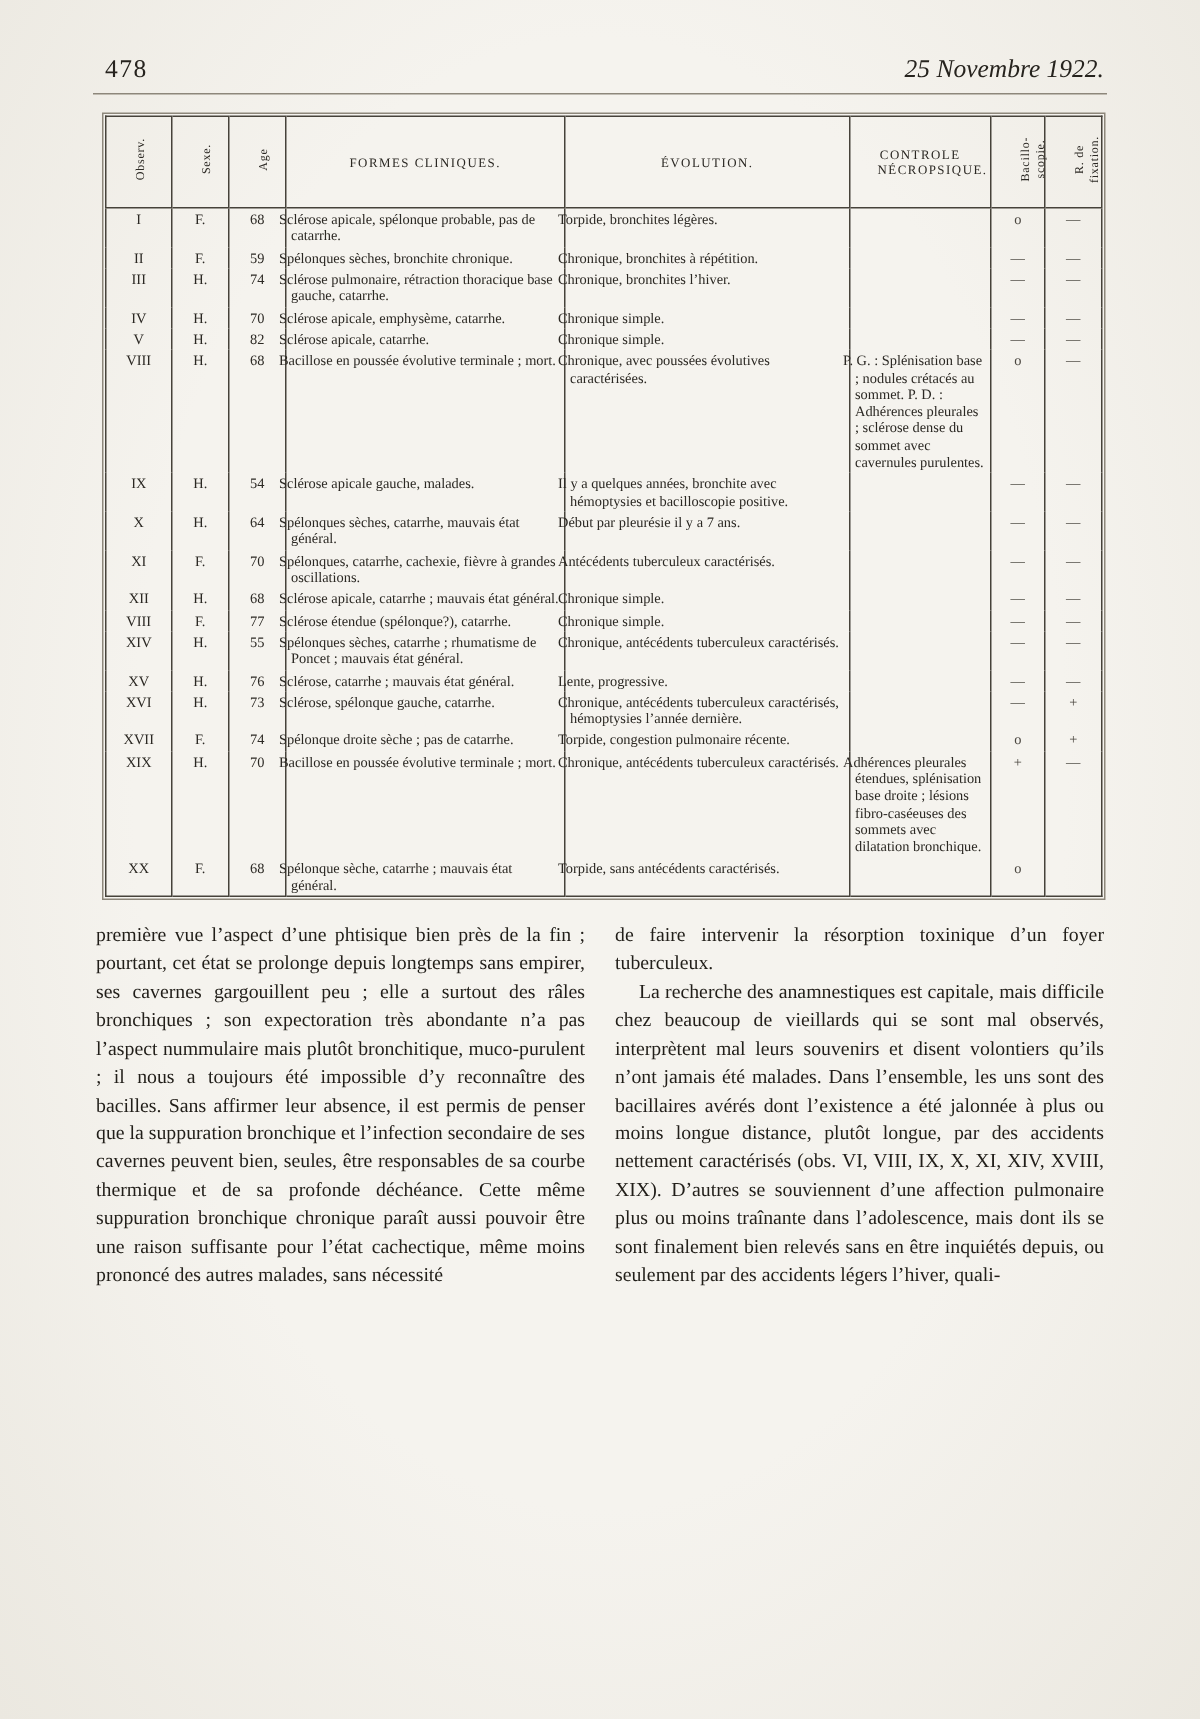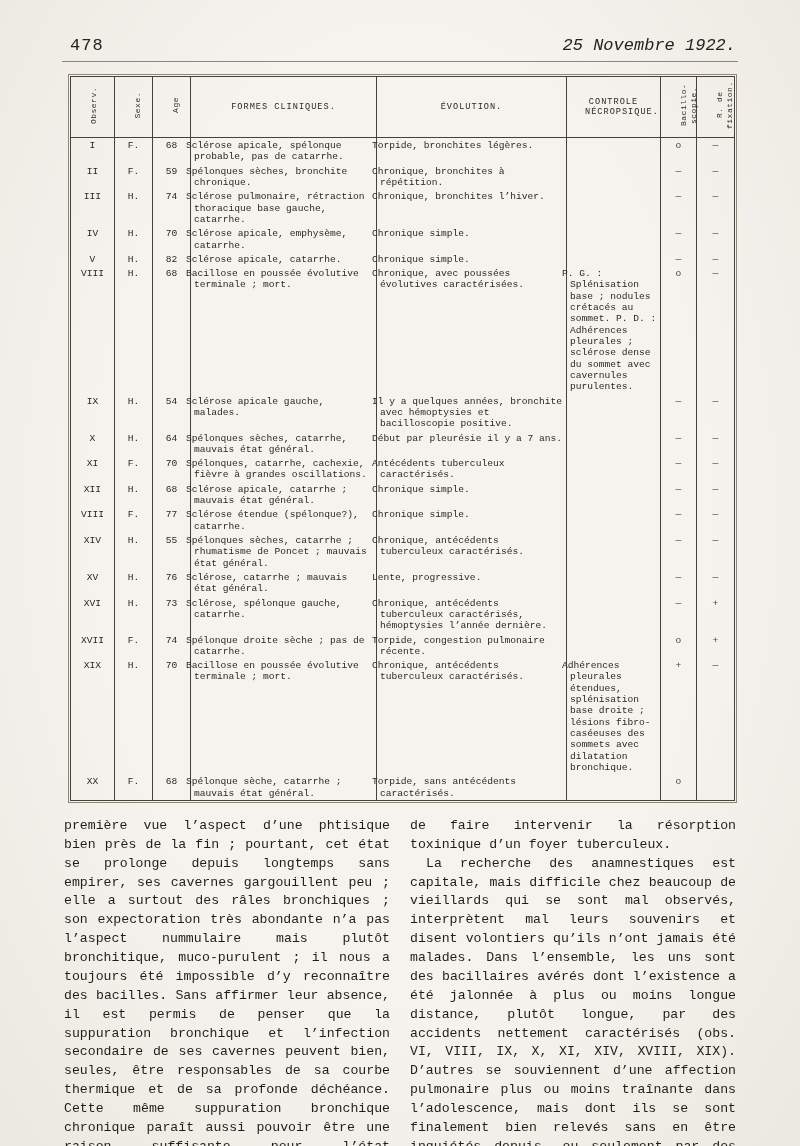--- a/index.html
+++ b/index.html
@@ -4,21 +4,21 @@
 <style>
   html, body { margin: 0; padding: 0; }
   body { background: #c9c5bc; }
   .page {
     position: relative;
     width: 800px;
     height: 1146px;
     margin: 0 auto;
     background: radial-gradient(ellipse at 50% 45%, #f5f3ee 55%, #ebe8e0 100%);
     color: #26231e;
-    font-family: Liberation Mono, monospace;
+    font-family: Liberation Serif, serif;
     overflow: hidden;
     box-sizing: border-box;
   }
   
   .running-head {
     display: flex;
     justify-content: space-between;
     align-items: baseline;
     padding: 36px 64px 4px 70px;
   }

